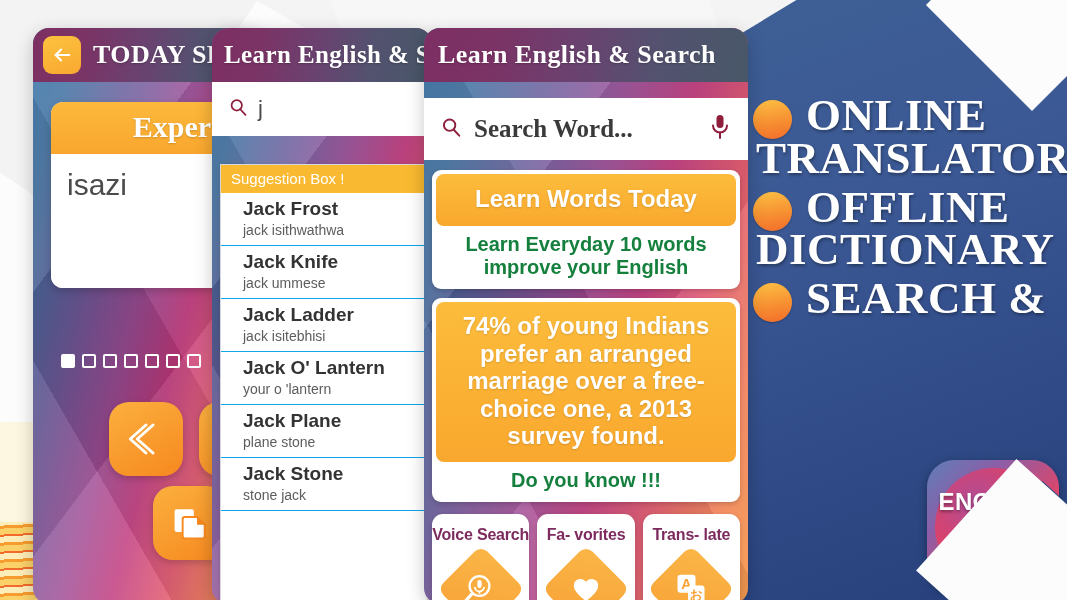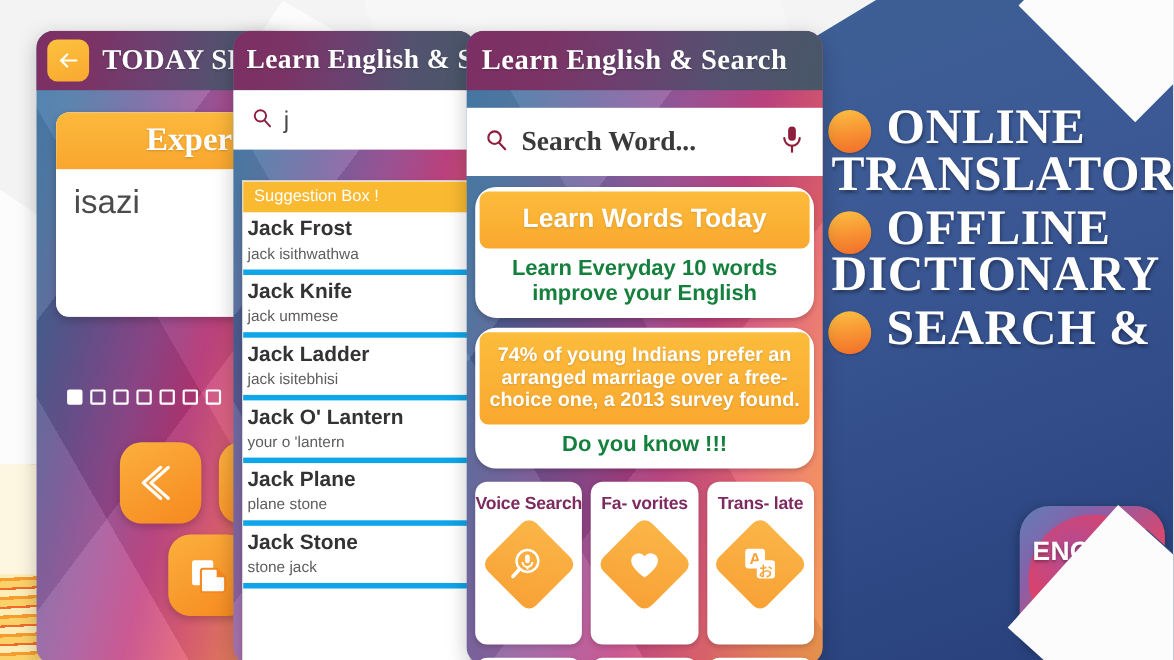--- a/index.html
+++ b/index.html
@@ -169,53 +169,53 @@
   .searchbar .q { font-size:22px; color:#4a4a4a; }
   .suggest-wrap {
     position:absolute; left:8px; top:136px; right:-8px; bottom:-10px;
     background:#fff; border:1px solid #d8d8d8; overflow:hidden;
     box-shadow:0 2px 6px rgba(0,0,0,.14);
   }
   .suggest-head {
     background:#f9b930; color:#fff; font-size:15px;
     padding:5px 10px 6px;
   }
-  .sug-item { border-bottom:5px solid #0ea5e9; padding:5px 4px 7px; }
+  .sug-item { border-bottom:1px solid #0ea5e9; padding:5px 22px 7px; }
   .sug-en { font-size:19px; font-weight:700; color:#333; margin-bottom:2px; }
   .sug-tr { font-size:14px; color:#5d5d5d; }
 
   
   #phone-right { left:424px; top:28px; width:324px; height:576px; }
   #phone-right .phone-header { padding-left:14px; }
   #phone-right .phone-title { font-size:26px; }
   .searchbar-big {
     position:relative; background:#fff; height:62px;
     display:flex; align-items:center; padding:0 16px;margin-top:16px;
   }
   .searchbar-big .ph {
     font-family:"Liberation Serif", serif; font-weight:700;
     font-size:25px; color:#3a3a3a; margin-left:12px; flex:1;
   }
   .home-body { position:relative; padding:10px 8px 0; height:460px; }
   .promo {
-    background:#fff; border-radius:19px; padding:4px; margin-bottom:9px;
+    background:#fff; border-radius:9px; padding:4px; margin-bottom:9px;
     box-shadow:0 2px 5px rgba(0,0,0,.18);
   }
   .promo-top {
     background:linear-gradient(180deg,#fcbc3c,#f9a82e);
     border-radius:8px; color:#fff; text-align:center;
     font-size:24px; font-weight:700; padding:11px 6px 13px;
     text-shadow:0 1px 2px rgba(0,0,0,.15);
   }
   .promo-sub {
     color:#15803d; font-weight:700; font-size:20px; text-align:center;
     padding:7px 6px 6px; line-height:1.15;
   }
   .promo-top.fact {
-    font-size:18px; line-height:1.15; font-weight:700; padding:10px 8px 12px;
+    font-size:24px; line-height:1.15; font-weight:700; padding:10px 8px 12px;
   }
   .tile-grid { display:grid; grid-template-columns:repeat(3,1fr); gap:8px; margin-top:12px; }
   .tile {
     background:#fff; border-radius:11px; height:148px;
     box-shadow:0 2px 5px rgba(0,0,0,.16);
     display:flex; flex-direction:column; align-items:center; padding-top:12px;
   }
   .tile-label {
     color:#7d2a5e; font-weight:700; font-size:16px; 
     line-height:1.12; letter-spacing:-0.2px;

